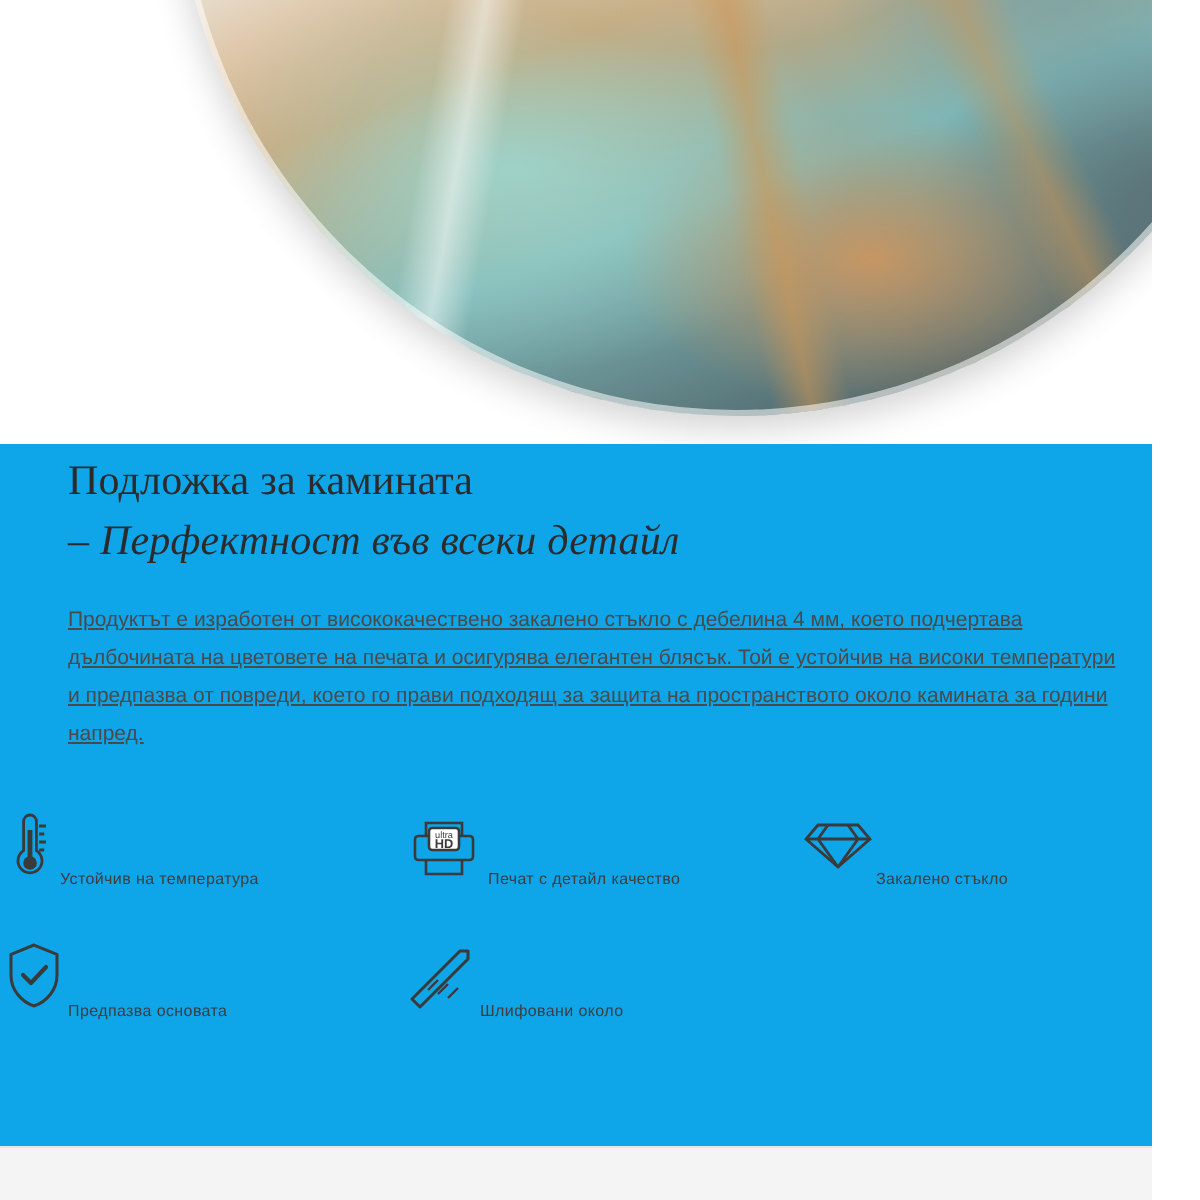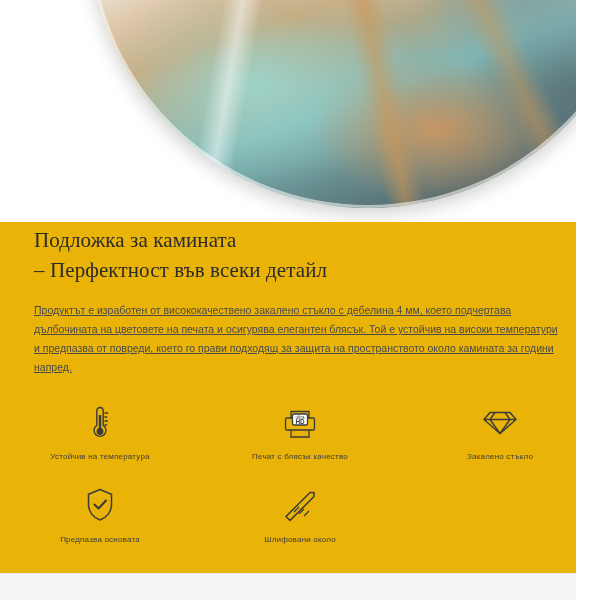--- a/index.html
+++ b/index.html
@@ -10,21 +10,21 @@
     width: 600px;
     height: 600px;
     background: #ffffff;
     font-family: "Liberation Sans", sans-serif;
     overflow: hidden;
   }
   .page {
     position: relative;
     width: 576px;
     height: 600px;
-    background: #eab308;
+    background: #0ea5e9;
     overflow: hidden;
   }
 
   
   .hero {
     position: absolute;
     top: 0;
     left: 0;
     width: 600px;
     height: 222px;
@@ -88,20 +88,21 @@
     padding: 0 34px;
     font-family: "Liberation Serif", serif;
     font-size: 21px;
     line-height: 30px;
     font-weight: 400;
     color: #2b2b2b;
     letter-spacing: 0.1px;
   }
   .headline .line2 {
     display: block;
+    font-style: italic;
   }
   .paragraph {
     margin: 16px 0 0 0;
     padding: 0 34px;
     font-size: 10.5px;
     line-height: 19px;
     color: #4a4a4a;
     text-decoration: underline;
   }
 
@@ -110,22 +111,22 @@
     position: absolute;
     top: 400px;
     left: 0;
     width: 600px;
     display: grid;
     grid-template-columns: repeat(3, 1fr);
     row-gap: 22px;
   }
   .feature {
     display: flex;
-    flex-direction: column;
-    align-items: center;
+    flex-direction: row;
+    align-items: flex-end;
     justify-content: flex-start;
   }
   .feature-icon {
     height: 44px;
     display: flex;
     align-items: center;
     justify-content: center;
   }
   .feature-label {
     margin-top: 8px;
@@ -184,21 +185,21 @@
       <div class="feature-icon">
         <svg width="44" height="40" viewBox="0 0 44 40" fill="none" stroke="#3a3a3a" stroke-width="1.3">
           <rect x="7.5" y="16" width="29" height="12" rx="1.6"></rect>
           <path d="M13 16V9.5h18V16"></path>
           <path d="M13 28v7h18v-7"></path>
           <rect x="14.5" y="12" width="15" height="11" rx="1.6" fill="#ffffff" stroke="#3a3a3a"></rect>
           <text x="22" y="17" font-family="Liberation Sans, sans-serif" font-size="4.6" fill="#3a3a3a" stroke="none" text-anchor="middle">ultra</text>
           <text x="22" y="22.2" font-family="Liberation Sans, sans-serif" font-size="6.4" font-weight="bold" fill="#3a3a3a" stroke="none" text-anchor="middle">HD</text>
         </svg>
       </div>
-      <div class="feature-label">Печат с блясък качество</div>
+      <div class="feature-label">Печат с детайл качество</div>
     </div>
 
     <div class="feature">
       <div class="feature-icon">
         <svg width="38" height="34" viewBox="0 0 38 34" fill="none" stroke="#3a3a3a" stroke-width="1.4">
           <path d="M9 7.5h20l6 7-16 14-16-14 6-7z"></path>
           <path d="M3 14.5h32M14 7.5l-5 7 10 14M24 7.5l5 7-10 14"></path>
         </svg>
       </div>
       <div class="feature-label">Закалено стъкло</div>

